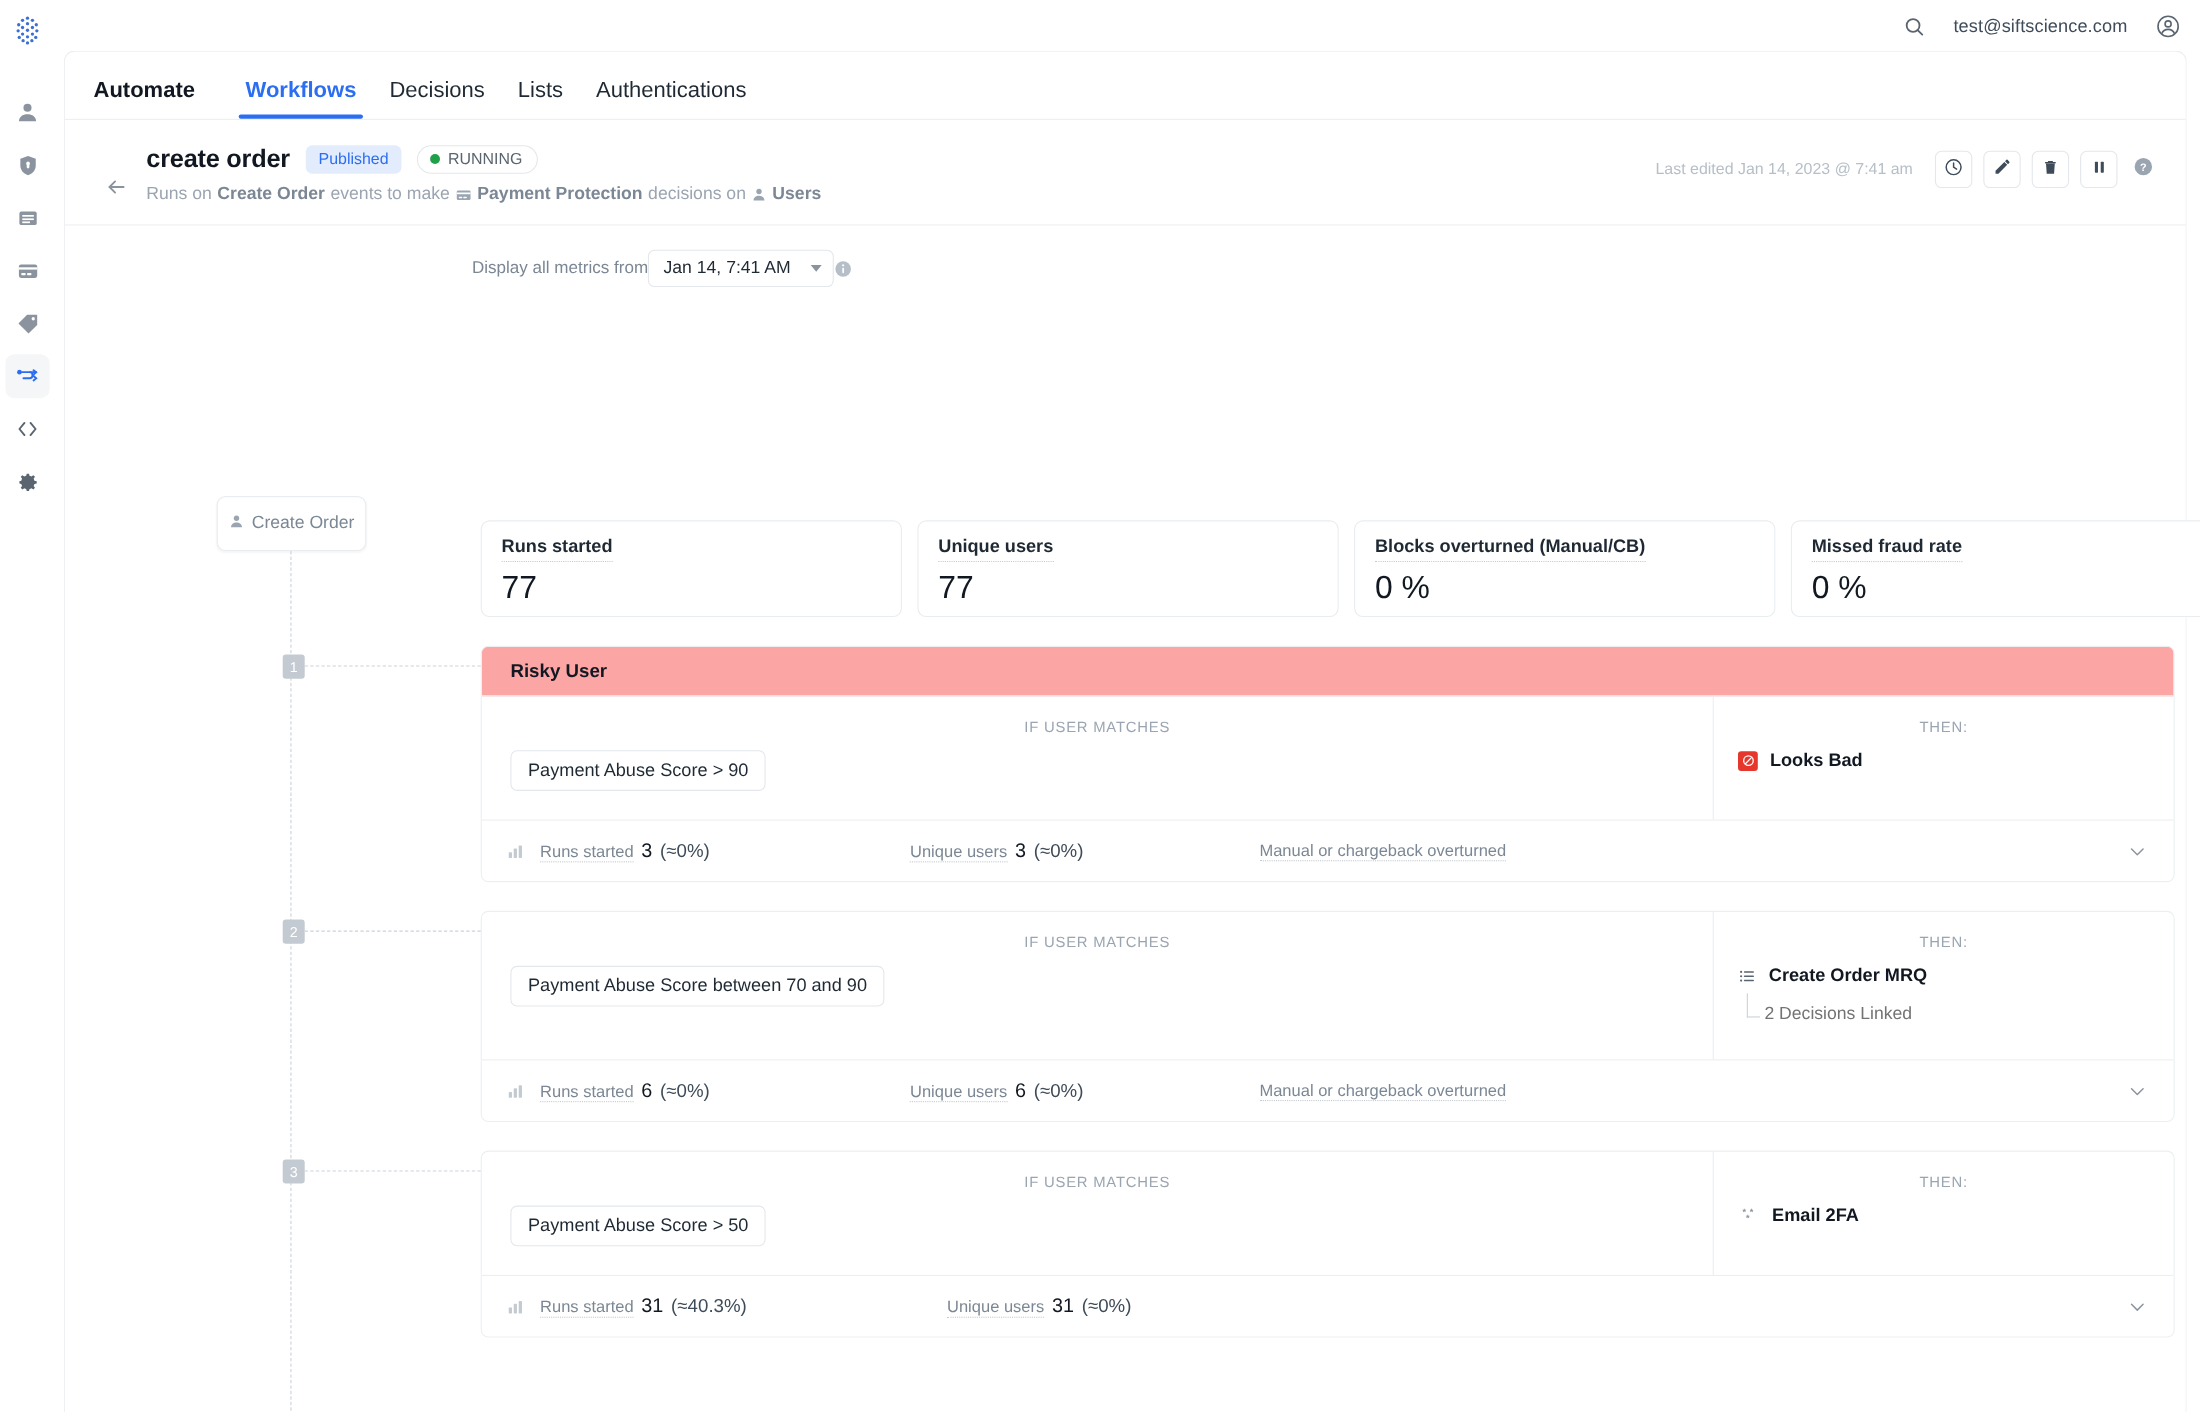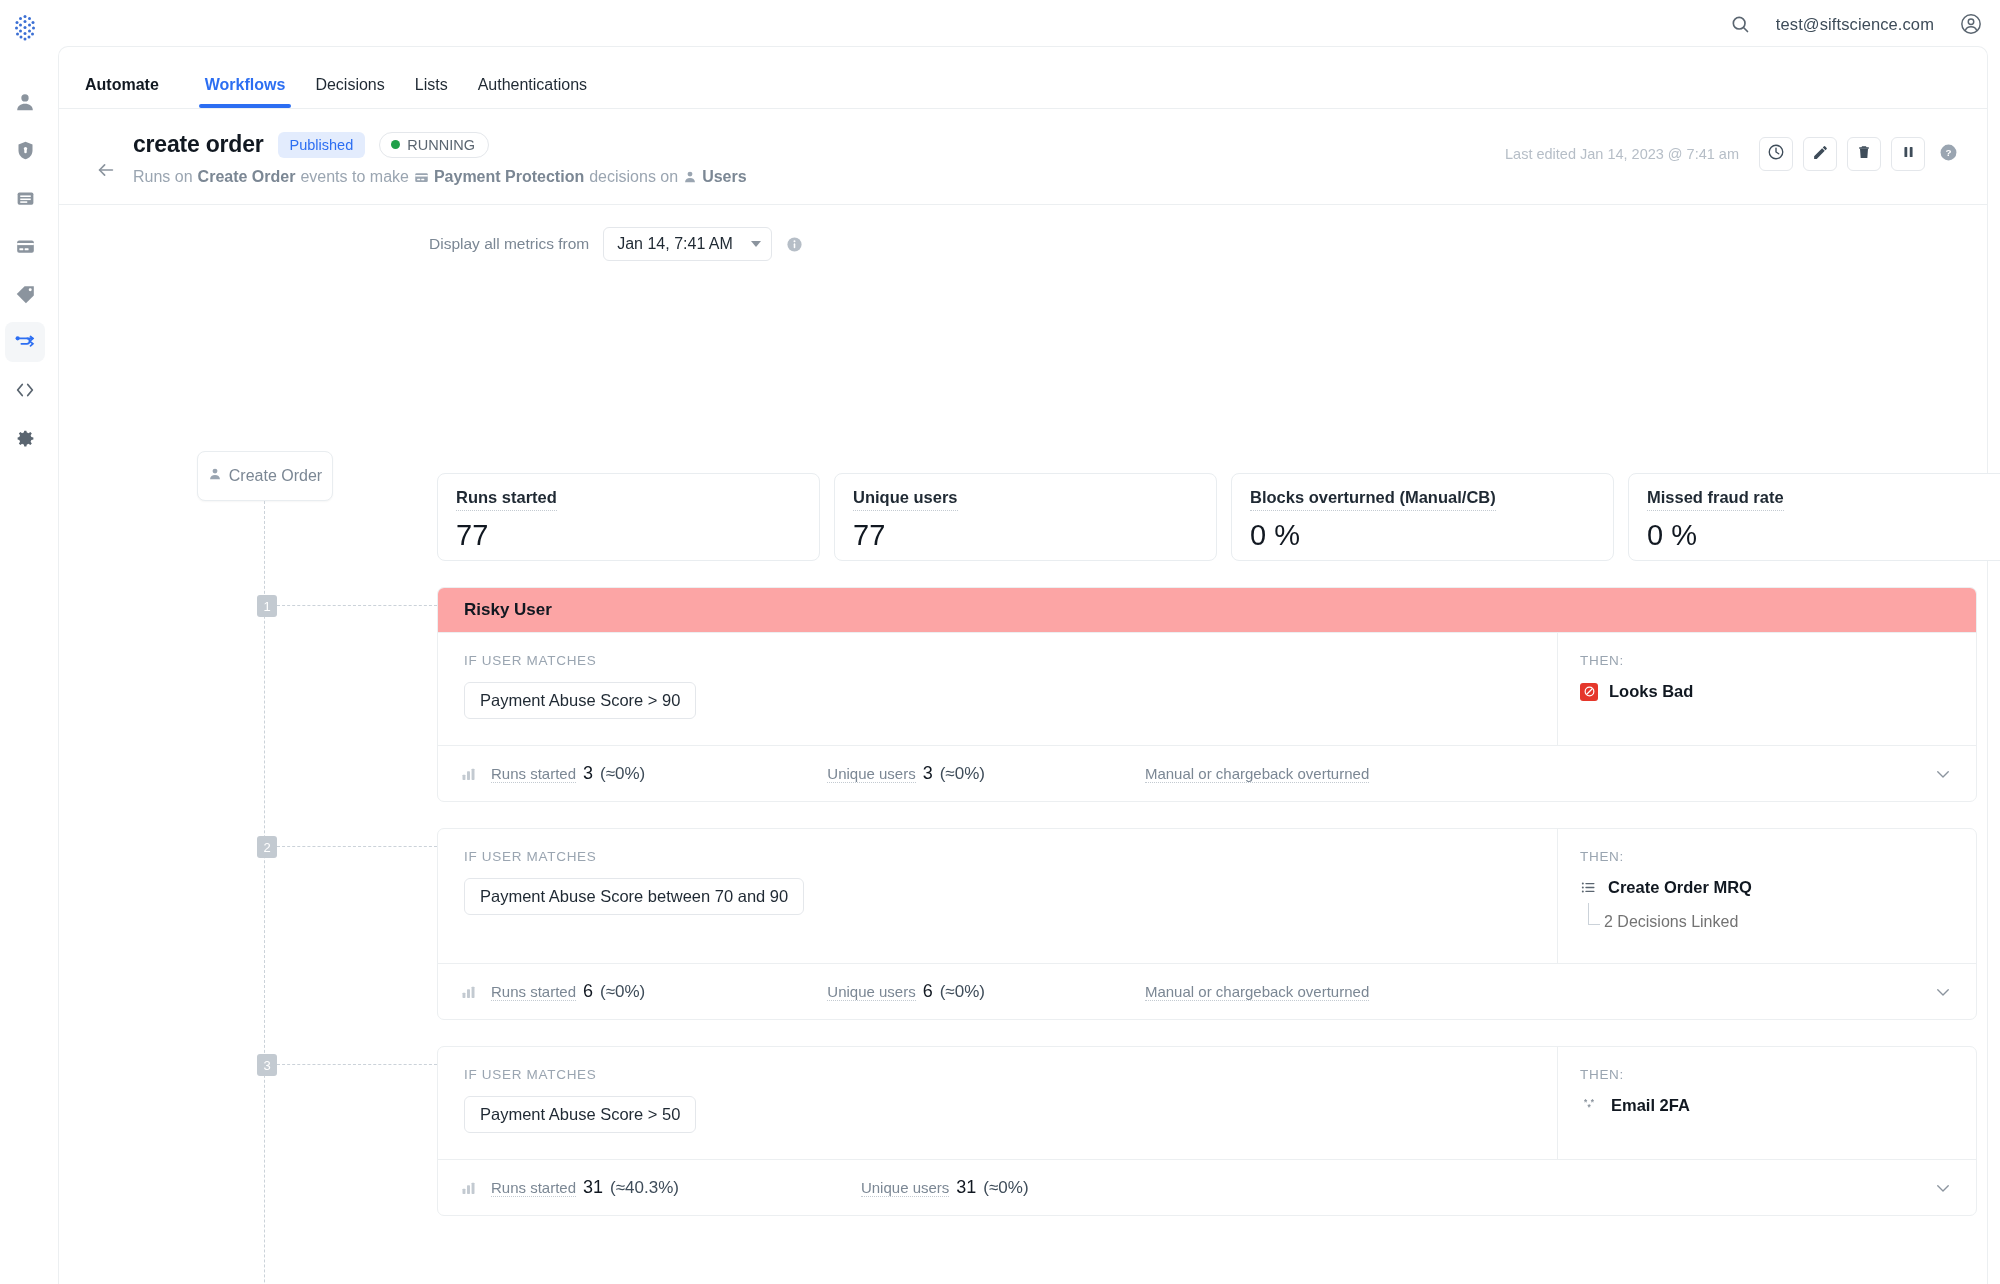--- a/index.html
+++ b/index.html
@@ -44,21 +44,21 @@
     background: #fff; border: 1px solid #eceff1; border-radius: 10px;
     border-bottom: none;
   }
 
   
   .tabs {
     display: flex; align-items: flex-end; height: 62px;
     padding: 0 24px; border-bottom: 1px solid #eceff1; gap: 26px;
   }
   .tab {
-    font-size: 16px; padding: 0 2px 14px 2px; cursor: pointer; color: #1f2933;
+    font-size: 20px; padding: 0 2px 14px 2px; cursor: pointer; color: #1f2933;
     position: relative; white-space: nowrap;
   }
   .tab.brand { font-weight: bold; color: #111821; padding-right: 18px; }
   .tab.active { color: #2c6ef2; font-weight: bold; }
   .tab.active::after {
     content: ""; position: absolute; left: -4px; right: -4px; bottom: 0;
     height: 4px; background: #2c6ef2; border-radius: 2px;
   }
 
   
@@ -95,21 +95,21 @@
   .act-btn {
     width: 34px; height: 34px; border: 1px solid #e4e7eb; border-radius: 6px; background:#fff;
     display:flex; align-items:center; justify-content:center; cursor:pointer; color:#3e4c59;
   }
   .act-plain { width: 26px; height: 26px; display:flex; align-items:center; justify-content:center; cursor:pointer; color:#9aa5b1; }
 
   
   .body { position: relative; padding: 0 0 0 0; }
 
   .metrics-from {
-    display: flex; align-items: center; gap: 14px;
+    display: flex; align-items: center; 
     position: absolute; left: 370px; top: 22px;
   }
   .metrics-from-label { font-size: 15.5px; color: #7b8794; }
   .select-box {
     border: 1px solid #e4e7eb; border-radius: 6px; background: #fff;
     height: 34px; min-width: 144px; display: flex; align-items: center;
     justify-content: space-between; padding: 0 10px 0 13px; font-size: 16px;
     color: #1f2933; cursor: pointer; gap: 18px;
   }
   .caret { width:0;height:0;border-left:5px solid transparent;border-right:5px solid transparent;border-top:6px solid #8b949e; }
@@ -159,21 +159,21 @@
   }
   .route-head {
     background: #fca5a5; padding: 12px 26px; font-size: 17px; font-weight: bold;
     color: #111821; border-bottom: 1px solid #eceff1;
   }
   .route-body { display: flex; min-height: 104px; }
   .route-if { flex: 1; padding: 20px 26px 26px 26px; border-right: 1px solid #eceff1; }
   .route-then { width: 418px; padding: 20px 22px 26px 22px; }
   .sec-label {
     font-size: 13.5px; color: #9aa5b1; letter-spacing: .7px; font-weight: 500;
-    text-transform: uppercase; margin-bottom: 14px;
+    text-transform: uppercase; margin-bottom: 14px; text-align: center;
   }
   .cond-chip {
     display: inline-block; border: 1px solid #e4e7eb; border-radius: 6px;
     padding: 8px 15px; font-size: 16.5px; color: #1f2933; background: #fff;
   }
   .then-item { display: flex; align-items: center; gap: 11px; font-size: 16.5px; font-weight: bold; color:#111821; }
   .sq { width: 18px; height: 18px; border-radius: 3px; display:flex; align-items:center; justify-content:center; flex: none; }
   .sq-bad { background: #e5372b; }
   .sub-linked {
     margin-top: 6px; margin-left: 8px; padding-left: 16px; font-size: 16px; color: #737373;

